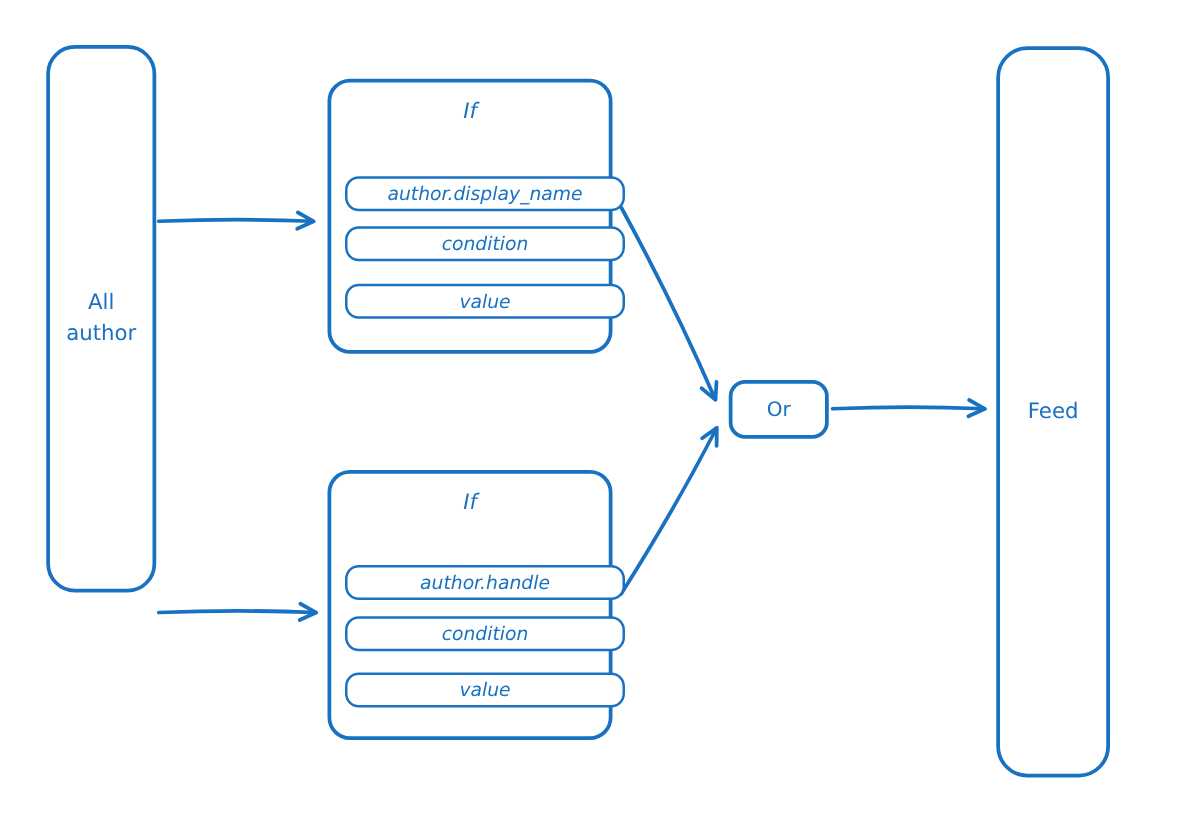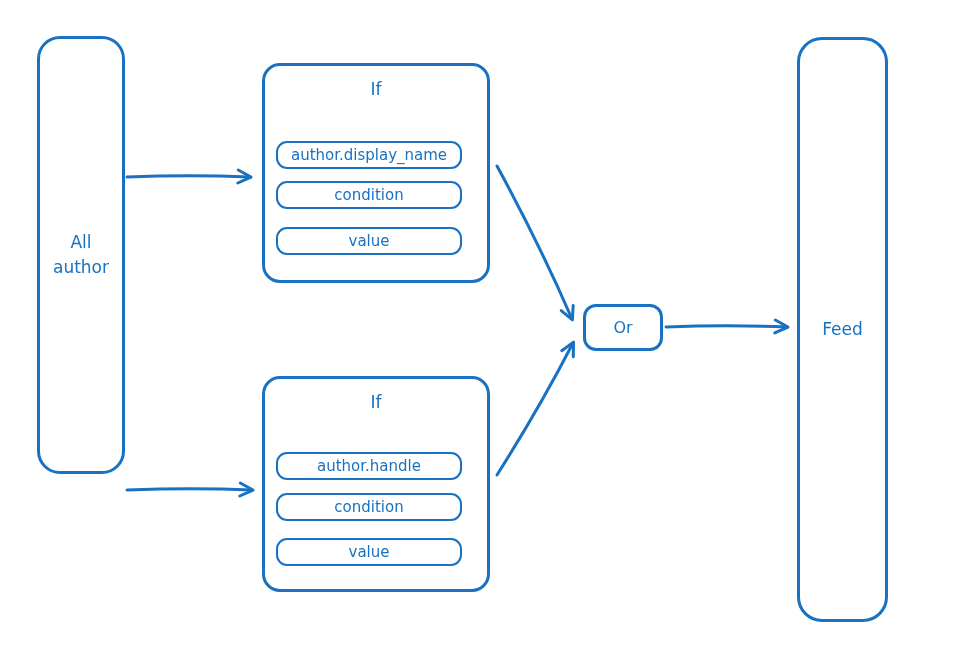--- a/index.html
+++ b/index.html
@@ -28,35 +28,36 @@
     align-items: center;
     justify-content: center;
     text-align: center;
     font-size: 17px;
     line-height: 1.5;
   }
   .all-posts { left: 37px; top: 36px; width: 88px; height: 438px; }
   .feed      { left: 797px; top: 37px; width: 91px; height: 585px; border-radius: 25px; }
   .ifbox {
     border-radius: 18px;
+    font-style: italic;
   }
   .if1 { left: 262px; top: 63px;  width: 228px; height: 220px; }
   .if2 { left: 262px; top: 376px; width: 228px; height: 216px; }
   .if-title {
     position: absolute;
     top: 13px;
     left: 0;
     right: 0;
     text-align: center;
     font-size: 17px;
   }
   .field {
     position: absolute;
     left: 11px;
-    width: 186px;
+    width: 224px;
     height: 28px;
     border: 2.5px solid #1971c2;
     border-radius: 11px;
     background: #ffffff;
     box-sizing: border-box;
     display: flex;
     align-items: center;
     justify-content: center;
     font-size: 15px;
     white-space: nowrap;

